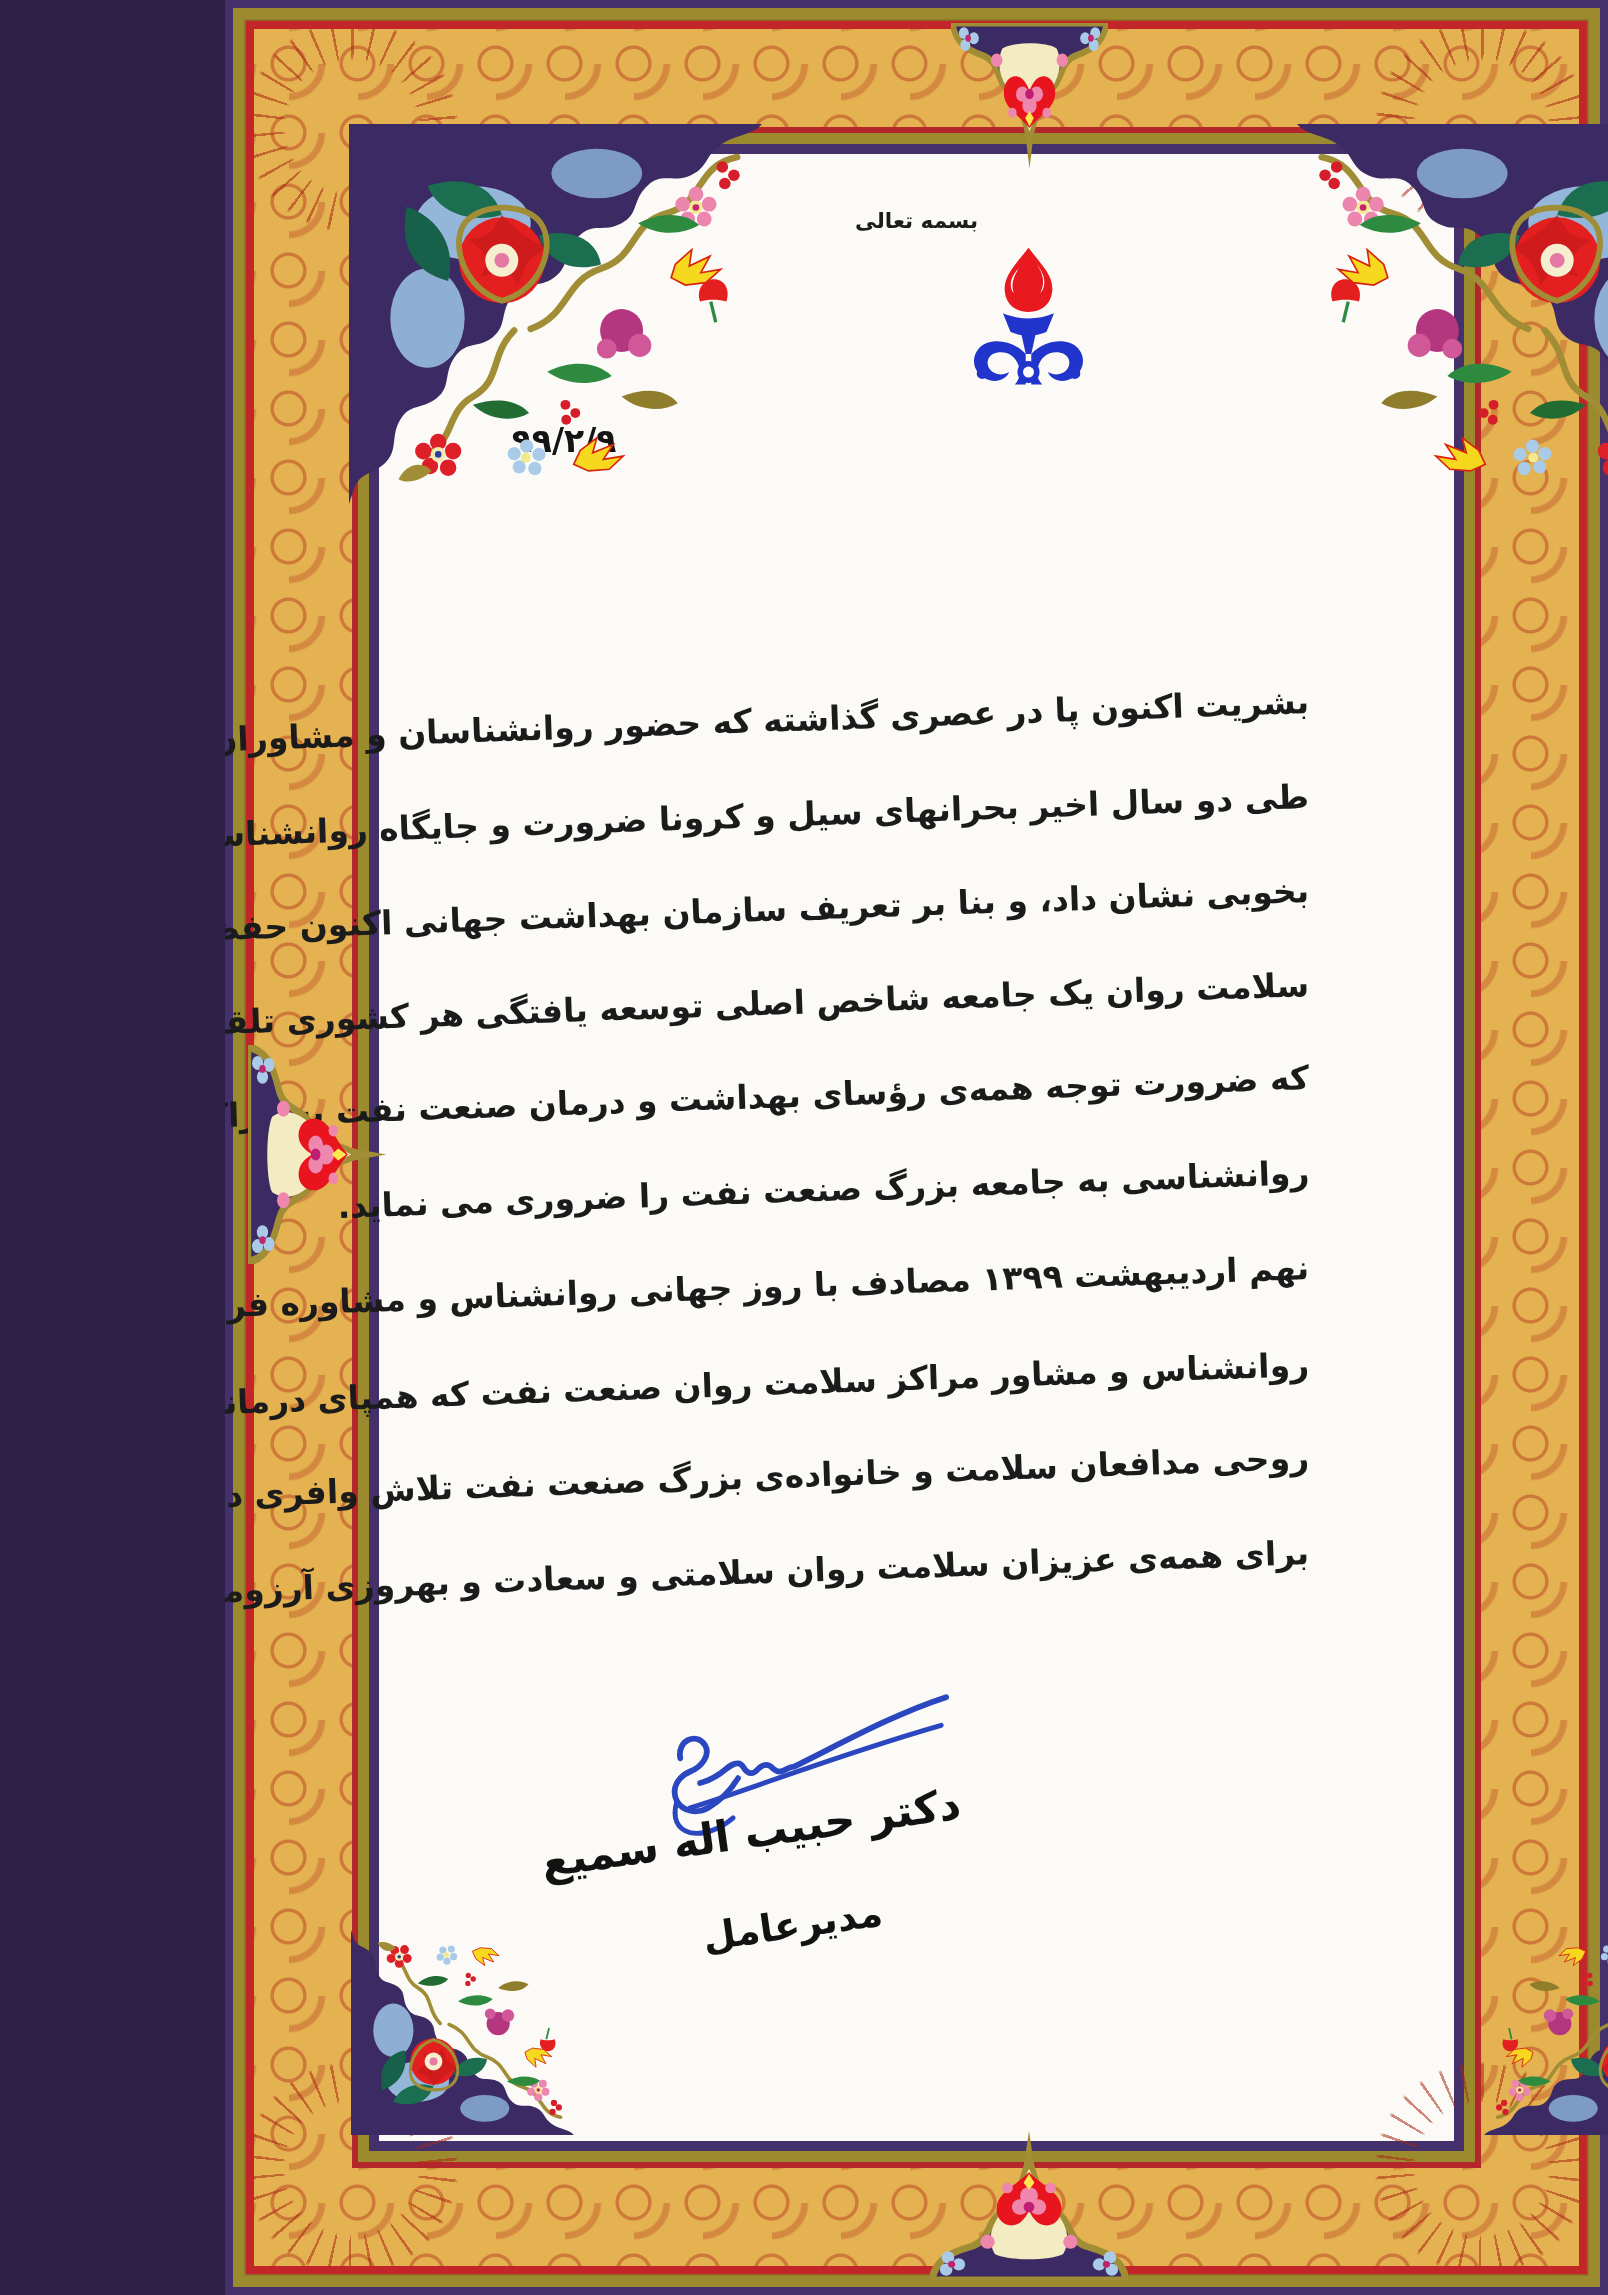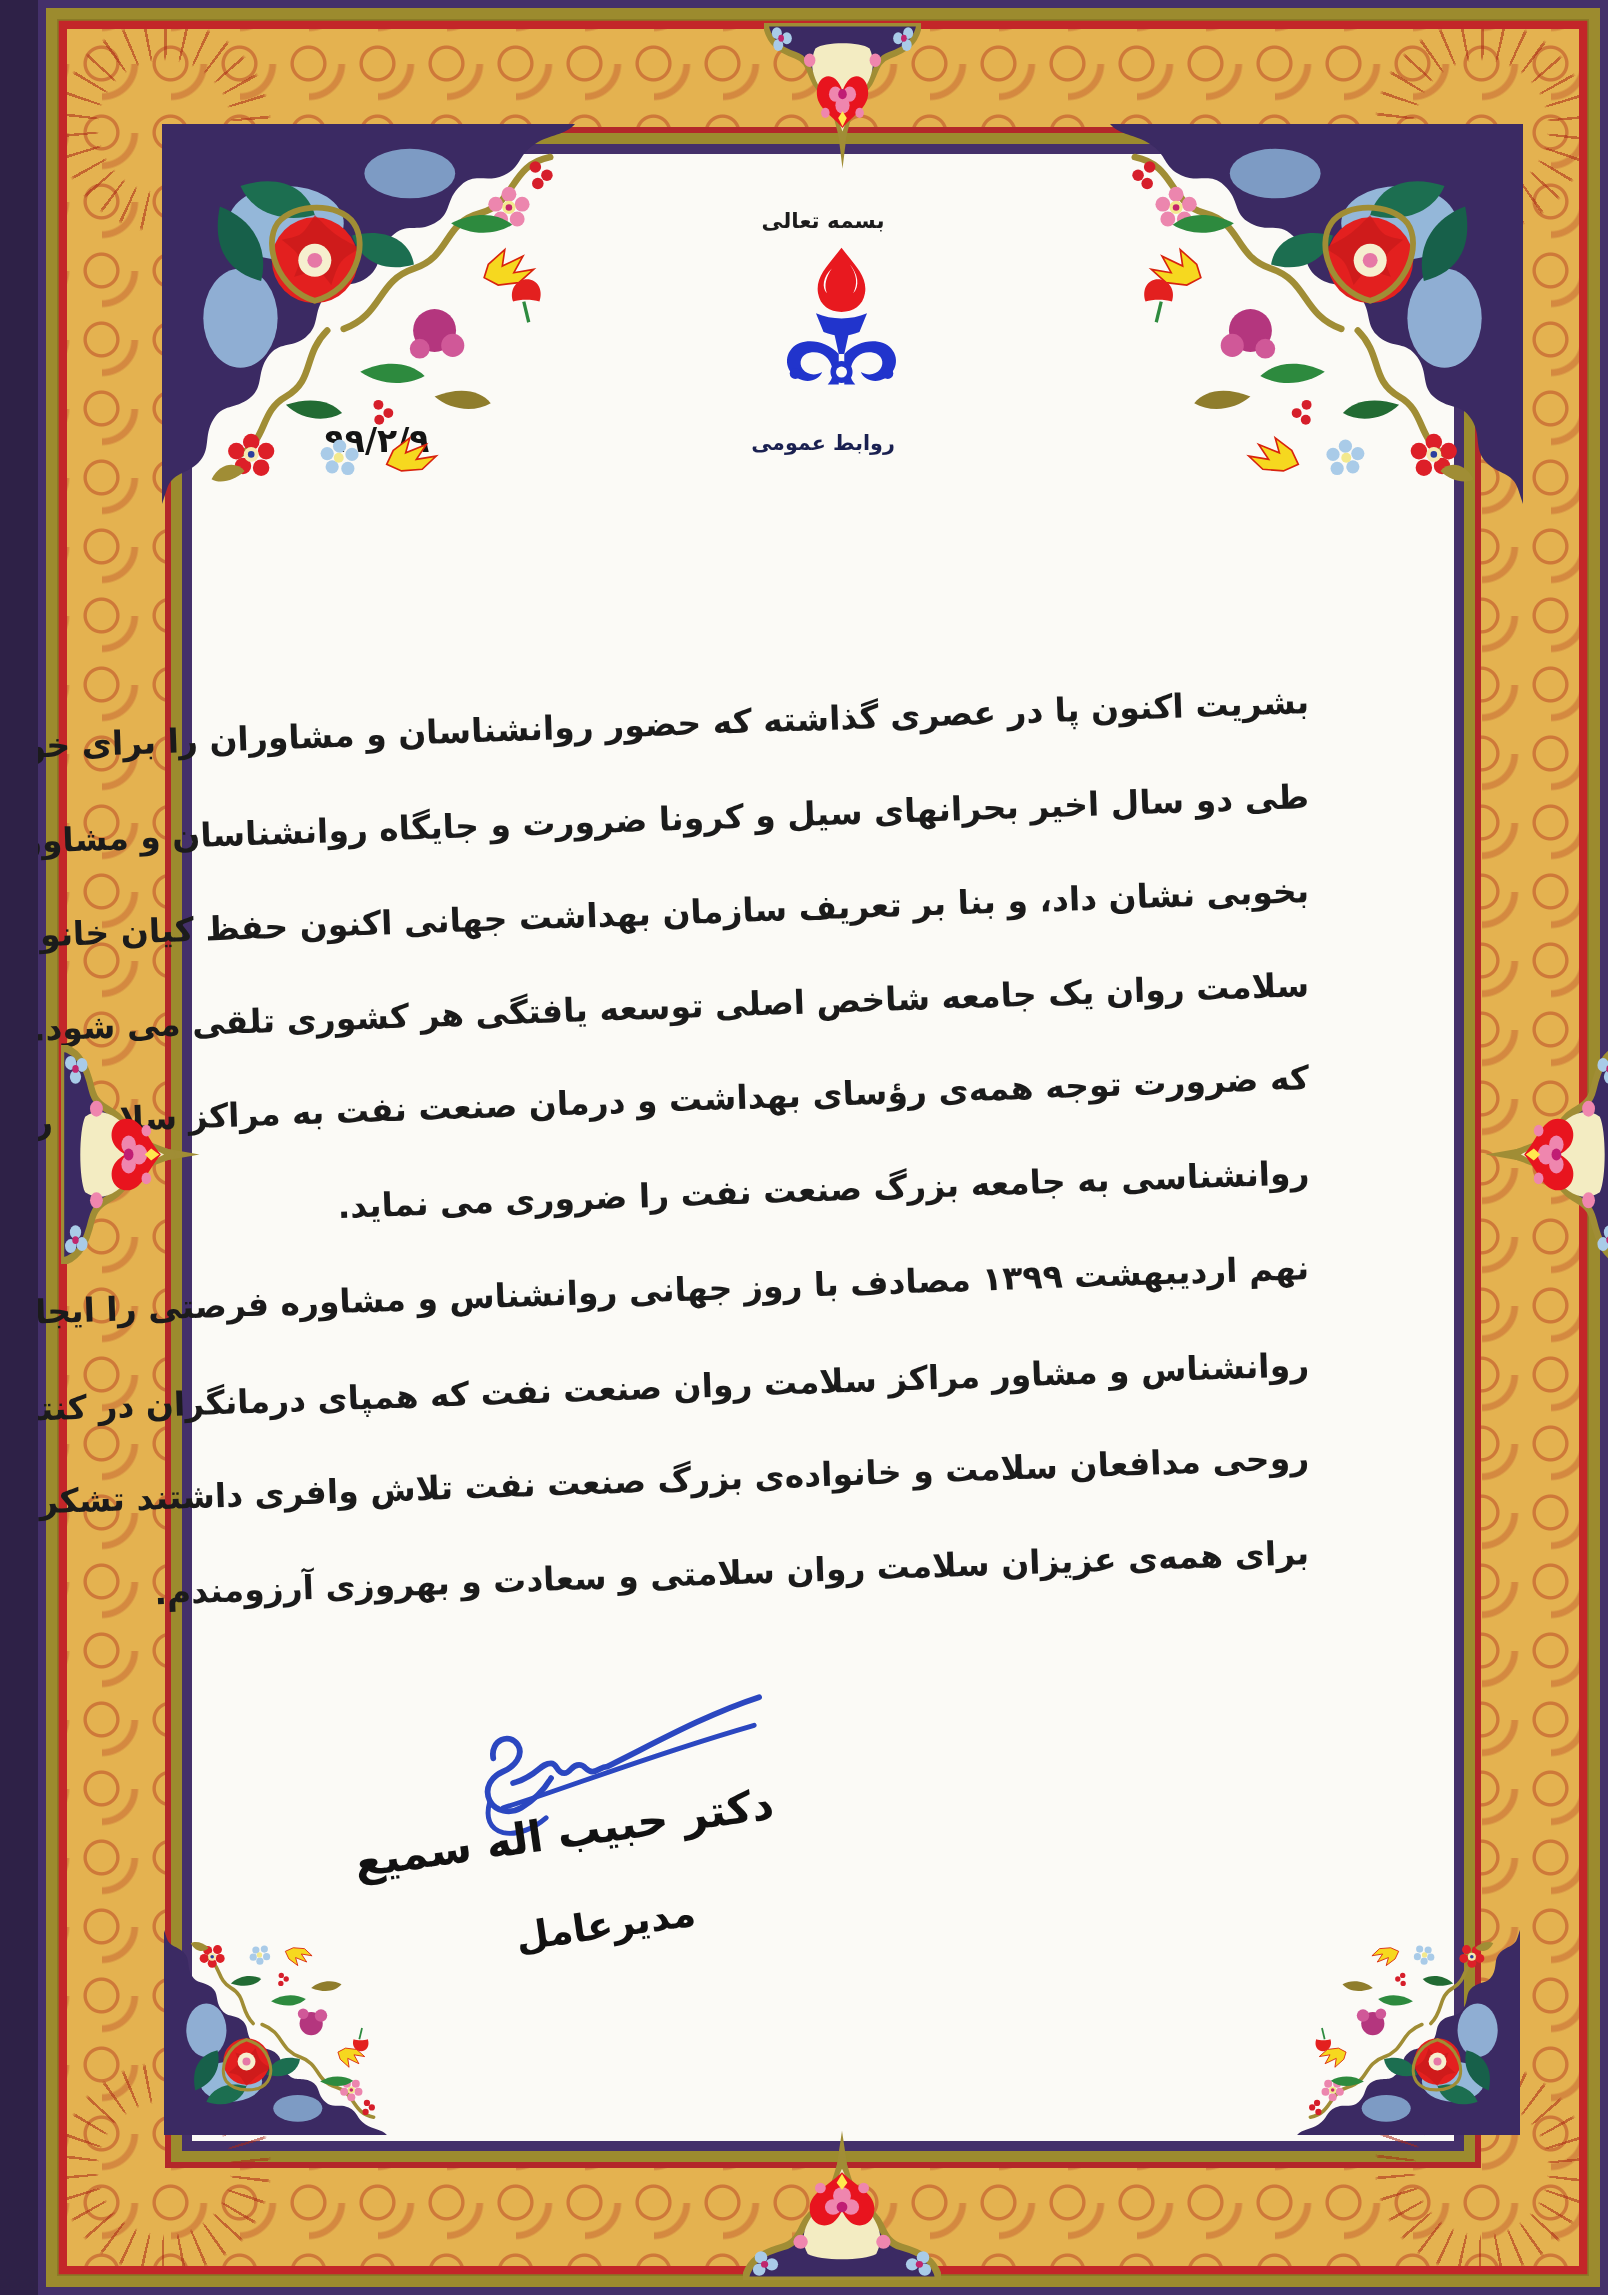--- a/index.html
+++ b/index.html
@@ -1,17 +1,17 @@
 <!DOCTYPE html>
 <html lang="fa" dir="rtl" style="font-size:13.2px"><head>
 <meta charset="utf-8">
 <style>
   html,body{margin:0;padding:0;background:#2e2147;}
   .page{
-    position:relative;width:1570px;height:2295px;overflow:hidden;
+    position:relative;width:1383px;height:2295px;overflow:hidden;
     font-family:"DejaVu Sans",sans-serif;
   }
   
   .frame{position:absolute;inset:0;}
   .band{width:100%;height:100%;box-sizing:border-box;}
   .f-navy {background:#44306a;padding:8.3px;}
   .f-olive{background:#9c8b2e;padding:10.7px;}
   .f-red  {background:#c32629;padding:10px;box-shadow:inset 0 0 0 1.7px #8a7a26;}
   .f-gold {
     position:relative;overflow:hidden;padding:98px;
@@ -214,21 +214,20 @@
     </div>
   </div>
 
   <div class="content">
     <div class="ctr bismillah">بسمه تعالی</div>
 
     <svg class="logo-wrap" viewBox="0 0 200 210">
       <use href="#nioc-logo"></use>
     </svg>
 
-    <div class="ctr orgdept">روابط عمومی</div>
 
     <div class="date">۹۹/۲/۹</div>
 
     <div class="body-line" style="top:679px">بشریت اکنون پا در عصری گذاشته که حضور روانشناسان و مشاوران را برای خود یک ضرورت می داند.</div>
     <div class="body-line" style="top:774px">طی دو سال اخیر بحرانهای سیل و کرونا ضرورت و جایگاه روانشناسان و مشاوران را در حفظ سلامت روان جامعه</div>
     <div class="body-line" style="top:868px">بخوبی نشان داد، و بنا بر تعریف سازمان بهداشت جهانی اکنون حفظ کیان خانواده‌ها، کاهش آسیب‌های اجتماعی و</div>
     <div class="body-line" style="top:962px">سلامت روان یک جامعه شاخص اصلی توسعه یافتگی هر کشوری تلقی می شود.</div>
     <div class="body-line" style="top:1055px">که ضرورت توجه همه‌ی رؤسای بهداشت و درمان صنعت نفت به مراکز سلامت روان و ارتقاء سطح خدمات</div>
     <div class="body-line" style="top:1150px">روانشناسی به جامعه بزرگ صنعت نفت را ضروری می نماید.</div>
     <div class="body-line" style="top:1245px">نهم اردیبهشت ۱۳۹۹ مصادف با روز جهانی روانشناس و مشاوره فرصتی را ایجاد کرد تا از تلاش تمامی همکاران</div>

